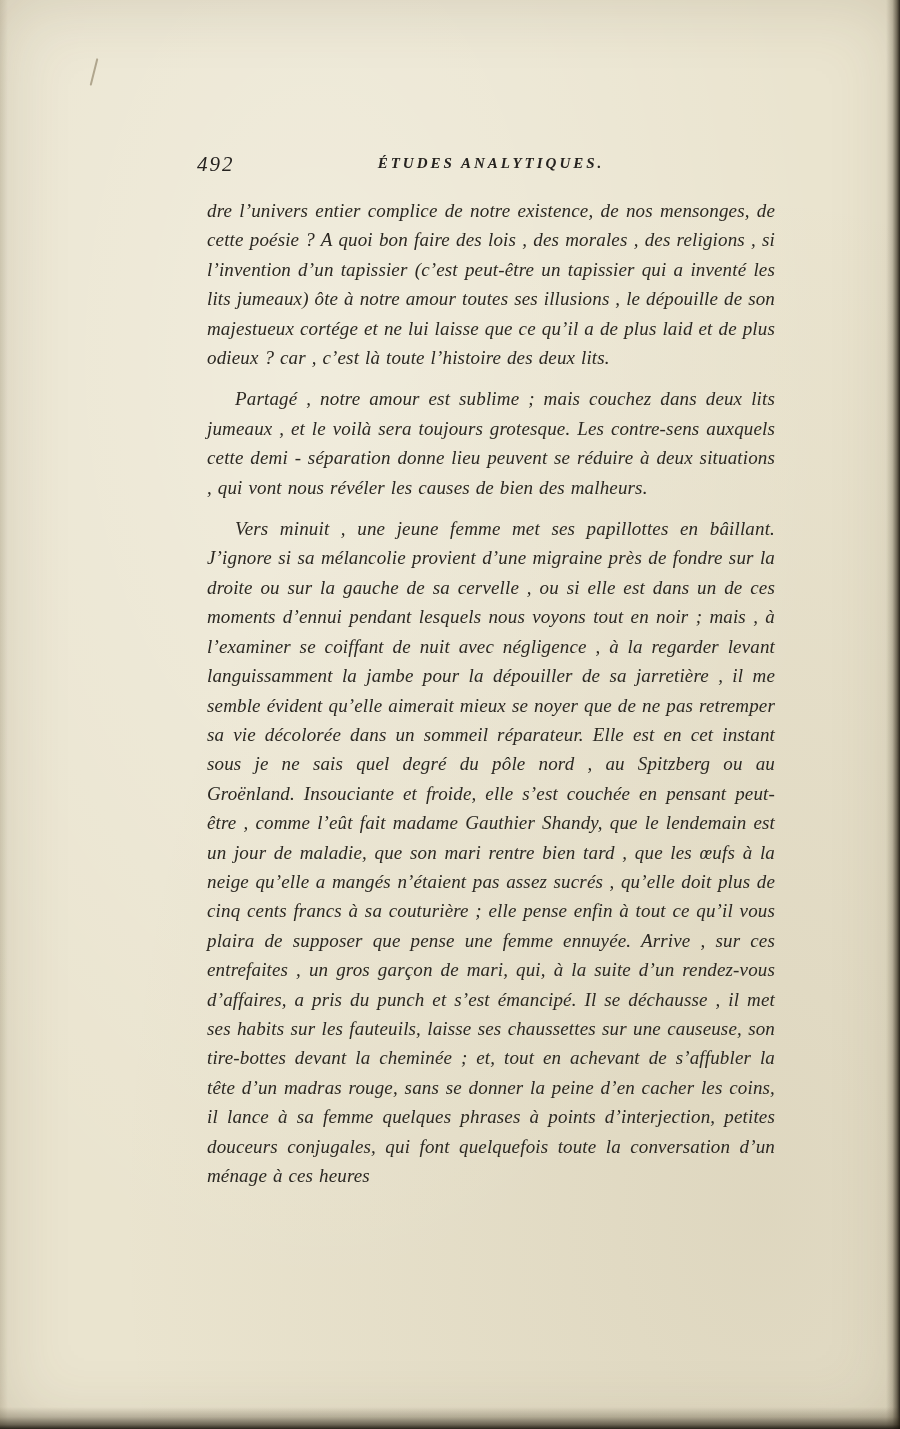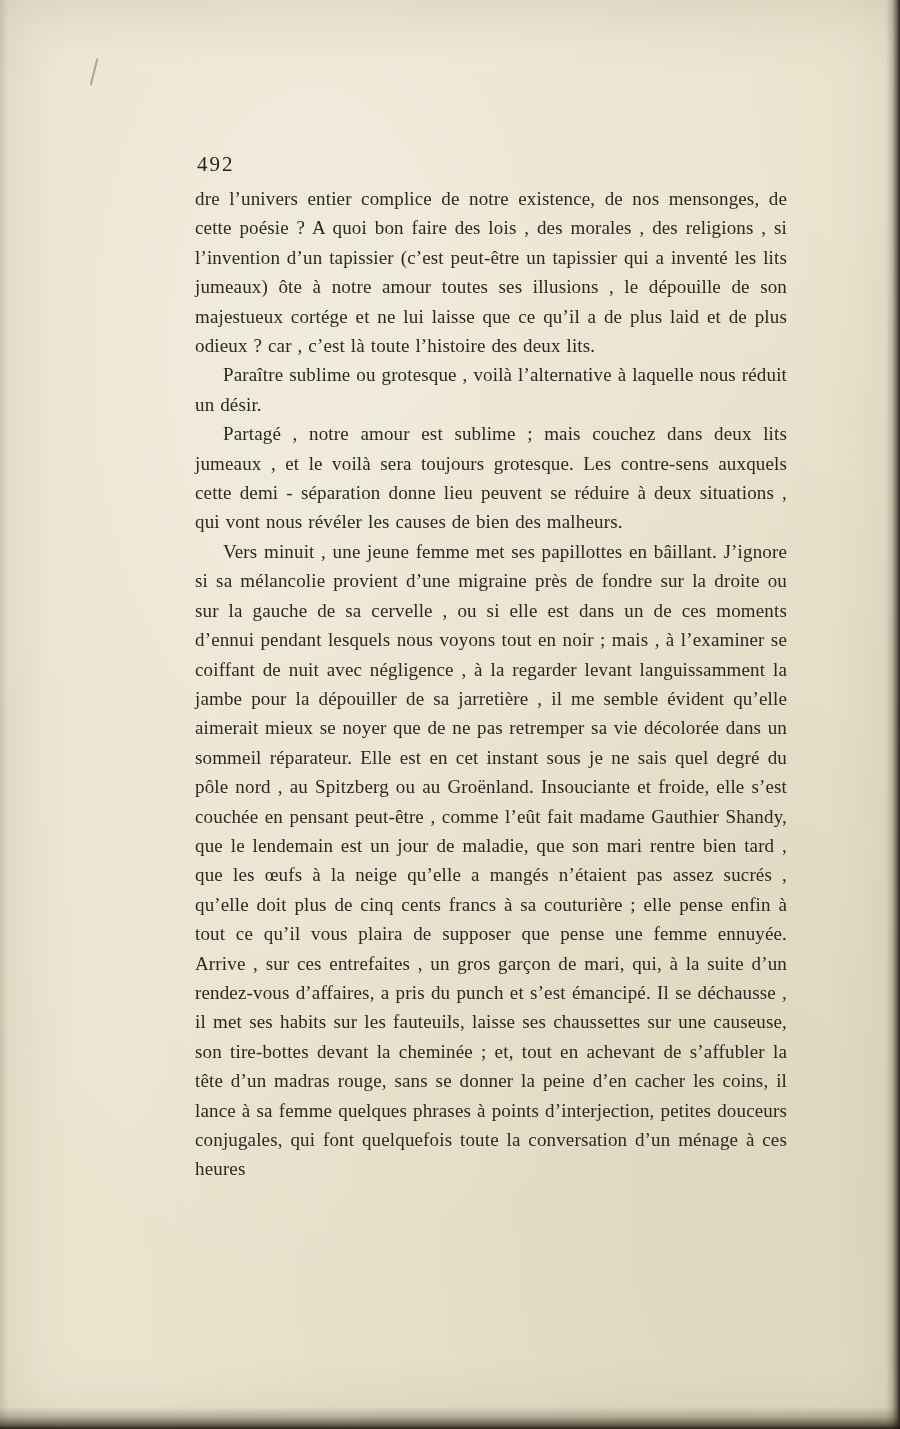--- a/index.html
+++ b/index.html
@@ -12,20 +12,21 @@
     width: 900px;
     height: 1429px;
     overflow: hidden;
     background:
       radial-gradient(ellipse at 35% 25%, rgba(255,255,252,0.30), rgba(255,255,252,0) 62%),
       radial-gradient(ellipse at 85% 85%, rgba(120,100,55,0.10), rgba(120,100,55,0) 60%),
       #eae4cf;
     box-shadow: inset 0 0 70px rgba(95,80,45,0.18);
     font-family: "Liberation Serif", "DejaVu Serif", serif;
     color: #2b2822;
+    font-style: italic;
   }
   
   .edge {
     position: absolute;
     pointer-events: none;
   }
   .edge-right {
     top: 0; right: 0;
     width: 14px; height: 100%;
     background: linear-gradient(to right,
@@ -95,21 +96,21 @@
     width: 592px;
     font-size: 19px;
     line-height: 29.4px;
     text-align: justify;
     letter-spacing: 0.15px;
     word-spacing: 1px;
     hyphens: auto;
     -webkit-hyphens: auto;
   }
   .para {
-    margin: 0;
+    margin: 12px;
   }
   .para.indent {
     text-indent: 28px;
   }
   .section-heading {
     margin: 16px 0 27px 0;
     text-align: center;
     font-size: 17px;
     font-weight: 400;
     letter-spacing: 1.5px;
@@ -119,27 +120,27 @@
 </style>
 </head>
 <body>
 
 <div class="scan">
 
   <div class="crease-mark"></div>
 
   <header class="page-header">
     <span class="page-number">492</span>
+    <span class="running-header">ÉTUDES ANALYTIQUES.</span>
   </header>
 
   <main class="text-block">
     <p class="para">dre l’univers entier complice de notre existence, de nos mensonges, de cette poésie ? A quoi bon faire des lois , des morales , des religions , si l’invention d’un tapissier (c’est peut-être un tapissier qui a inventé les lits jumeaux) ôte à notre amour toutes ses illusions , le dépouille de son majestueux cortége et ne lui laisse que ce qu’il a de plus laid et de plus odieux ? car , c’est là toute l’histoire des deux lits.</p>
 
 
-    <p class="para indent">Paraître sublime ou grotesque , voilà l’alternative à laquelle nous réduit un désir.</p>
 
     <p class="para indent">Partagé , notre amour est sublime ; mais couchez dans deux lits jumeaux , et le voilà sera toujours grotesque. Les contre-sens auxquels cette demi - séparation donne lieu peuvent se réduire à deux situations , qui vont nous révéler les causes de bien des malheurs.</p>
 
     <p class="para indent">Vers minuit , une jeune femme met ses papillottes en bâillant. J’ignore si sa mélancolie provient d’une migraine près de fondre sur la droite ou sur la gauche de sa cervelle , ou si elle est dans un de ces moments d’ennui pendant lesquels nous voyons tout en noir ; mais , à l’examiner se coiffant de nuit avec négligence , à la regarder levant languissamment la jambe pour la dépouiller de sa jarretière , il me semble évident qu’elle aimerait mieux se noyer que de ne pas retremper sa vie décolorée dans un sommeil réparateur. Elle est en cet instant sous je ne sais quel degré du pôle nord , au Spitzberg ou au Groënland. Insouciante et froide, elle s’est couchée en pensant peut-être , comme l’eût fait madame Gauthier Shandy, que le lendemain est un jour de maladie, que son mari rentre bien tard , que les œufs à la neige qu’elle a mangés n’étaient pas assez sucrés , qu’elle doit plus de cinq cents francs à sa couturière ; elle pense enfin à tout ce qu’il vous plaira de supposer que pense une femme ennuyée. Arrive , sur ces entrefaites , un gros garçon de mari, qui, à la suite d’un rendez-vous d’affaires, a pris du punch et s’est émancipé. Il se déchausse , il met ses habits sur les fauteuils, laisse ses chaussettes sur une causeuse, son tire-bottes devant la cheminée ; et, tout en achevant de s’affubler la tête d’un madras rouge, sans se donner la peine d’en cacher les coins, il lance à sa femme quelques phrases à points d’interjection, petites douceurs conjugales, qui font quelquefois toute la conversation d’un ménage à ces heures</p>
   </main>
 
   <div class="edge edge-left"></div>
   <div class="edge edge-right"></div>
   <div class="edge edge-bottom"></div>
 

